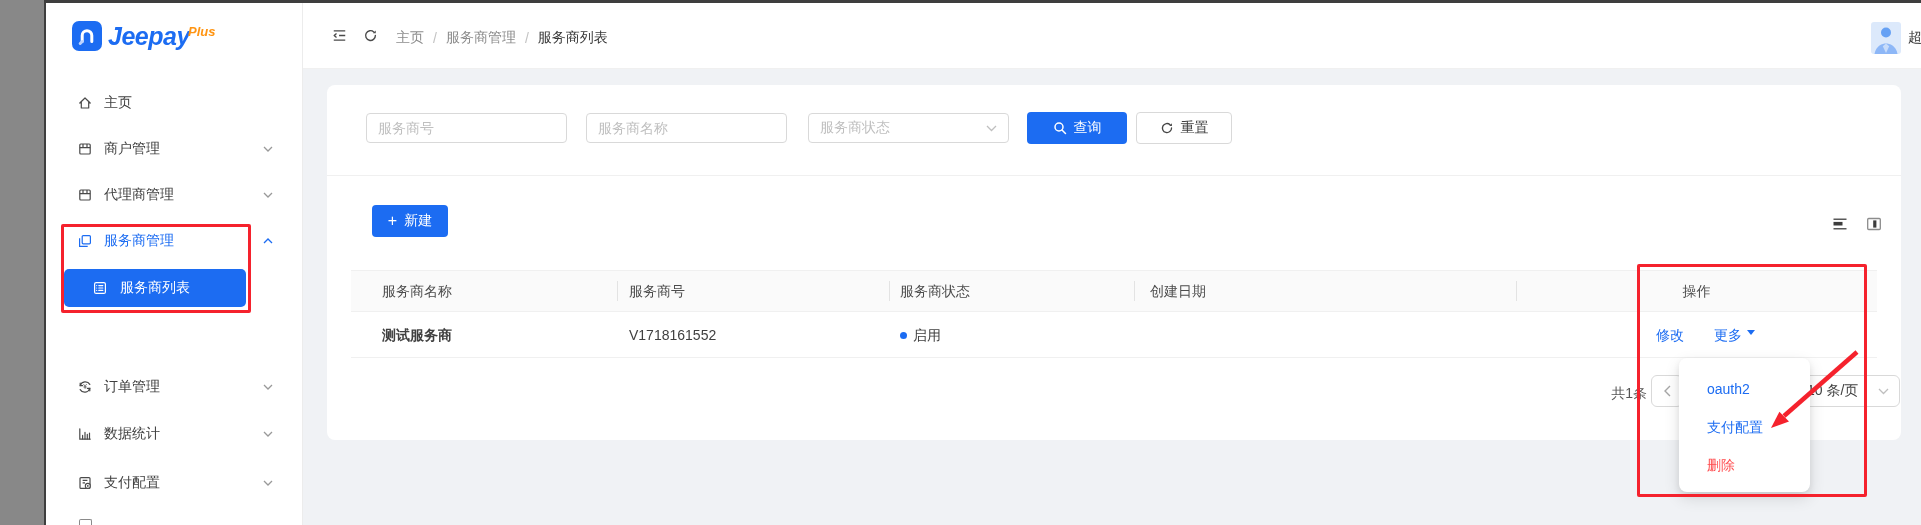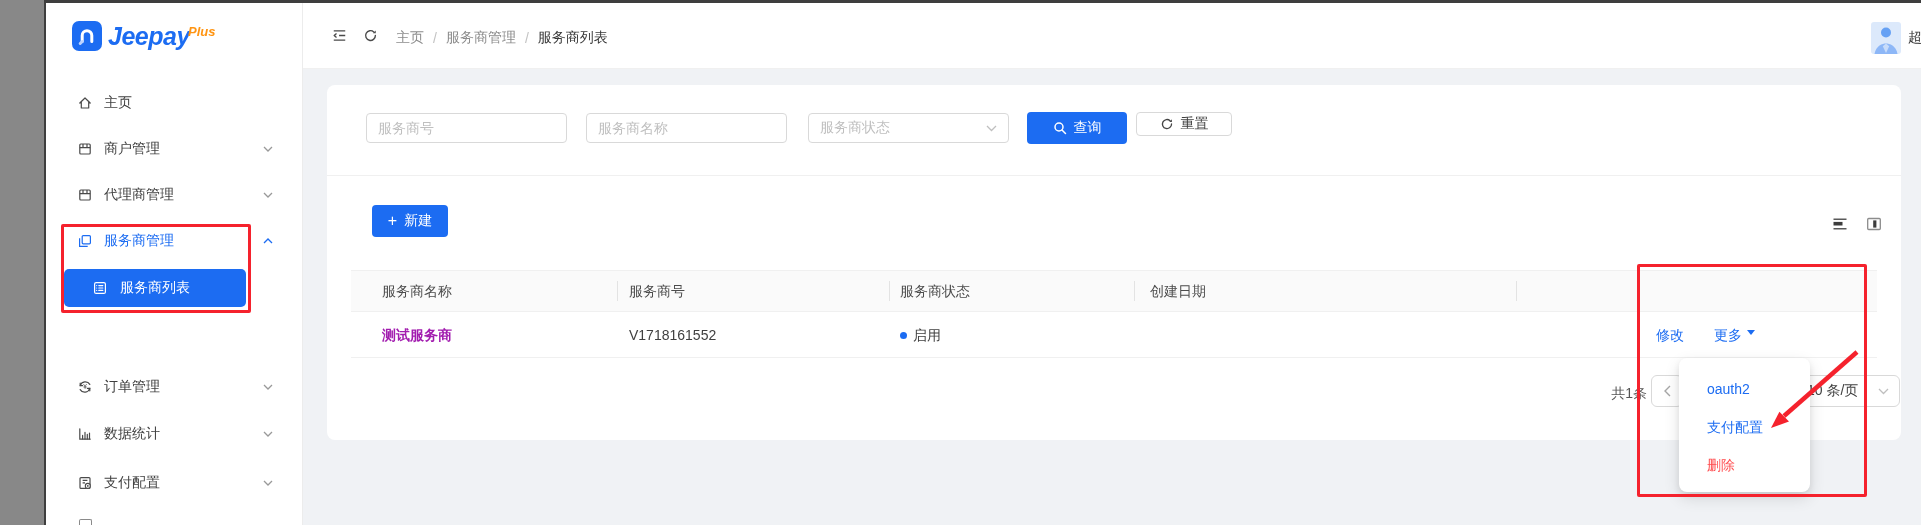--- a/index.html
+++ b/index.html
@@ -29,21 +29,21 @@
   
   .scroll-track{left:1905px;top:3px;width:16px;height:522px;background:#f0f0f0;border-left:1px solid #e3e3e3;box-sizing:border-box;}
   .scroll-thumb{left:1908px;top:10px;width:10px;height:300px;border-radius:5px;background:#d2d2d2;}
   
   .card{left:283px;top:85px;width:1574px;height:355px;background:#fff;border-radius:8px;}
   .inp{position:absolute;height:30px;border:1px solid #d9d9d9;border-radius:4px;box-sizing:border-box;font-size:14px;padding:0 11px;color:#333;outline:none;font-family:inherit;background:#fff;}
   .inp::placeholder{color:#bfbfbf;}
   .sel{position:absolute;height:30px;border:1px solid #d9d9d9;border-radius:4px;box-sizing:border-box;background:#fff;display:flex;align-items:center;padding:0 11px;font-size:14px;color:#bfbfbf;cursor:pointer;}
   .sel .chev{margin-left:auto;}
   .btn-primary{position:absolute;height:32px;background:#1c6cf2;border-radius:4px;color:#fff;font-size:14px;display:flex;align-items:center;justify-content:center;gap:7px;cursor:pointer;border:none;}
-  .btn-default{position:absolute;height:24px;background:#fff;border:1px solid #d9d9d9;border-radius:4px;color:#3f3f3f;font-size:14px;display:flex;align-items:center;justify-content:center;gap:7px;cursor:pointer;box-sizing:border-box;}
+  .btn-default{position:absolute;height:32px;background:#fff;border:1px solid #d9d9d9;border-radius:4px;color:#3f3f3f;font-size:14px;display:flex;align-items:center;justify-content:center;gap:7px;cursor:pointer;box-sizing:border-box;}
   .divider{left:283px;top:175px;width:1574px;height:1px;background:#f0f0f0;}
   
   .th-bg{left:307px;top:270px;width:1526px;height:42px;background:#fafafa;border-top:1px solid #f0f0f0;border-bottom:1px solid #f0f0f0;box-sizing:border-box;}
   .th{top:270px;height:42px;line-height:42px;font-size:14px;color:#4c4c4c;}
   .th-sep{top:281px;width:1px;height:20px;background:#e3e3e3;}
   .row-bg{left:307px;top:312px;width:1526px;height:46px;background:#fff;border-bottom:1px solid #f0f0f0;box-sizing:border-box;}
   .td{top:312px;height:46px;line-height:46px;font-size:14px;color:#404040;}
   .link{color:#1c6cf2;cursor:pointer;}
   .caret-down{display:inline-block;width:0;height:0;border:4px solid transparent;border-top:5px solid #1c6cf2;margin-left:5px;vertical-align:1px;}
   .status-dot{left:856px;top:332px;width:7px;height:7px;border-radius:50%;background:#1c6cf2;}
@@ -264,27 +264,28 @@
         <rect x="2.7" y="3.5" width="12.6" height="11" rx="1" fill="none" stroke="#8c8c8c" stroke-width="1.3"></rect>
         <rect x="8.2" y="5.4" width="3.2" height="7.2" fill="#3d3d3d"></rect>
       </svg>
   </div>
 
   <div class="abs th-bg"></div>
   <div class="abs th" style="left:338px;">服务商名称</div>
   <div class="abs th" style="left:585px;">服务商号</div>
   <div class="abs th" style="left:856px;">服务商状态</div>
   <div class="abs th" style="left:1106px;">创建日期</div>
+  <div class="abs th" style="left:1472px;width:361px;text-align:center;">操作</div>
   <div class="abs th-sep" style="left:573px;"></div>
   <div class="abs th-sep" style="left:845px;"></div>
   <div class="abs th-sep" style="left:1090px;"></div>
   <div class="abs th-sep" style="left:1472px;"></div>
 
   <div class="abs row-bg"></div>
-  <div class="abs td" style="left:338px;font-weight:bold;color:#a21caf;">测试服务商</div>
+  <div class="abs td" style="left:338px;font-weight:bold;color:#404040;">测试服务商</div>
   <div class="abs td" style="left:585px;">V1718161552</div>
   <div class="abs status-dot"></div>
   <div class="abs td" style="left:869px;">启用</div>
   <div class="abs td link" style="left:1612px;">修改</div>
   <div class="abs td link" style="left:1670px;"><span>更多</span><span class="caret-down"></span></div>
 
   <div class="abs pg-total">共1条</div>
   <div class="abs pg-prev">
     <svg width="8" height="12" viewBox="0 0 8 12">
         <path d="M7 1 2 6l5 5" fill="none" stroke="#a6a6a6" stroke-width="1.4"></path>

